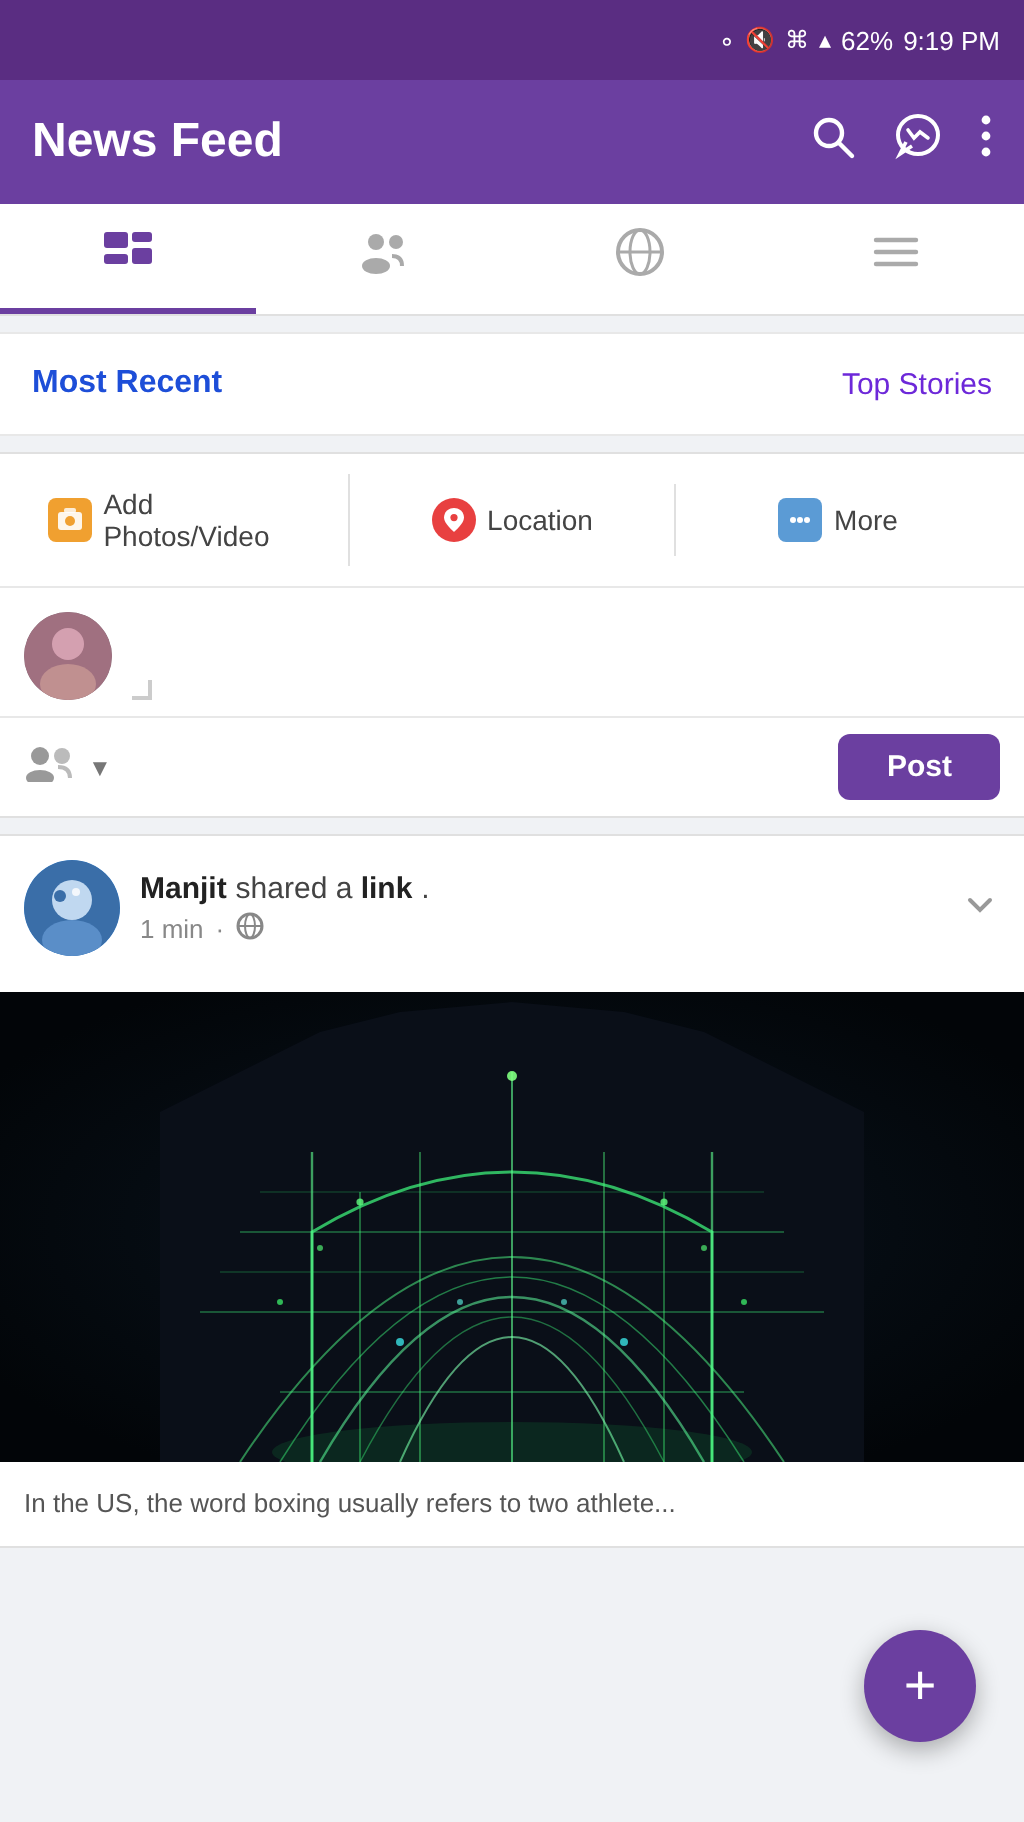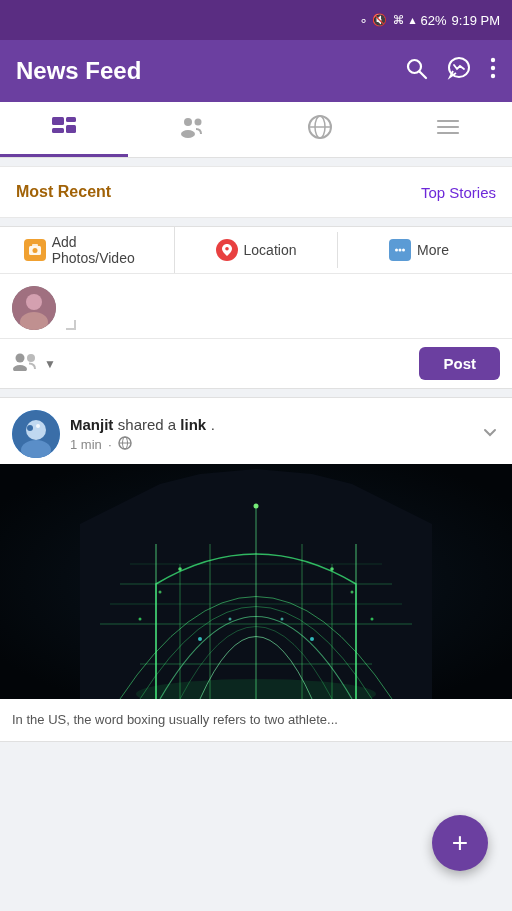--- a/index.html
+++ b/index.html
@@ -105,39 +105,39 @@
       align-items: center;
       justify-content: space-between;
       padding: 0 16px;
       margin-top: 8px;
       border-top: 1px solid #e8e8e8;
       border-bottom: 1px solid #e8e8e8;
     }
     .recent-label {
       font-size: 16px;
       font-weight: 600;
-      color: #a16207;
+      color: #1d4ed8;
     }
     .top-stories-label {
       font-size: 15px;
       color: #6d28d9;
     }
 
     
     .composer-card {
       width: 512px;
       background: white;
       margin-top: 8px;
       border-top: 1px solid #e0e0e0;
       border-bottom: 1px solid #e0e0e0;
     }
     .composer-actions {
       display: flex;
       align-items: center;
-      padding: 0 12px;
+      padding: 10px 12px;
       border-bottom: 1px solid #e8e8e8;
       gap: 0;
     }
     .composer-action-btn {
       display: flex;
       align-items: center;
       gap: 6px;
       padding: 7px 12px;
       font-size: 14px;
       color: #444;
@@ -253,21 +253,21 @@
       width: 512px;
       background: white;
       margin-top: 8px;
       border-top: 1px solid #e0e0e0;
       border-bottom: 1px solid #e0e0e0;
     }
     .post-header {
       display: flex;
       align-items: center;
       justify-content: space-between;
-      padding: 12px 12px 6px 12px;
+      padding: 12px 12px 18px 12px;
     }
     .post-author-row {
       display: flex;
       align-items: center;
       gap: 10px;
     }
     .avatar-post {
       width: 48px;
       height: 48px;
       border-radius: 50%;

